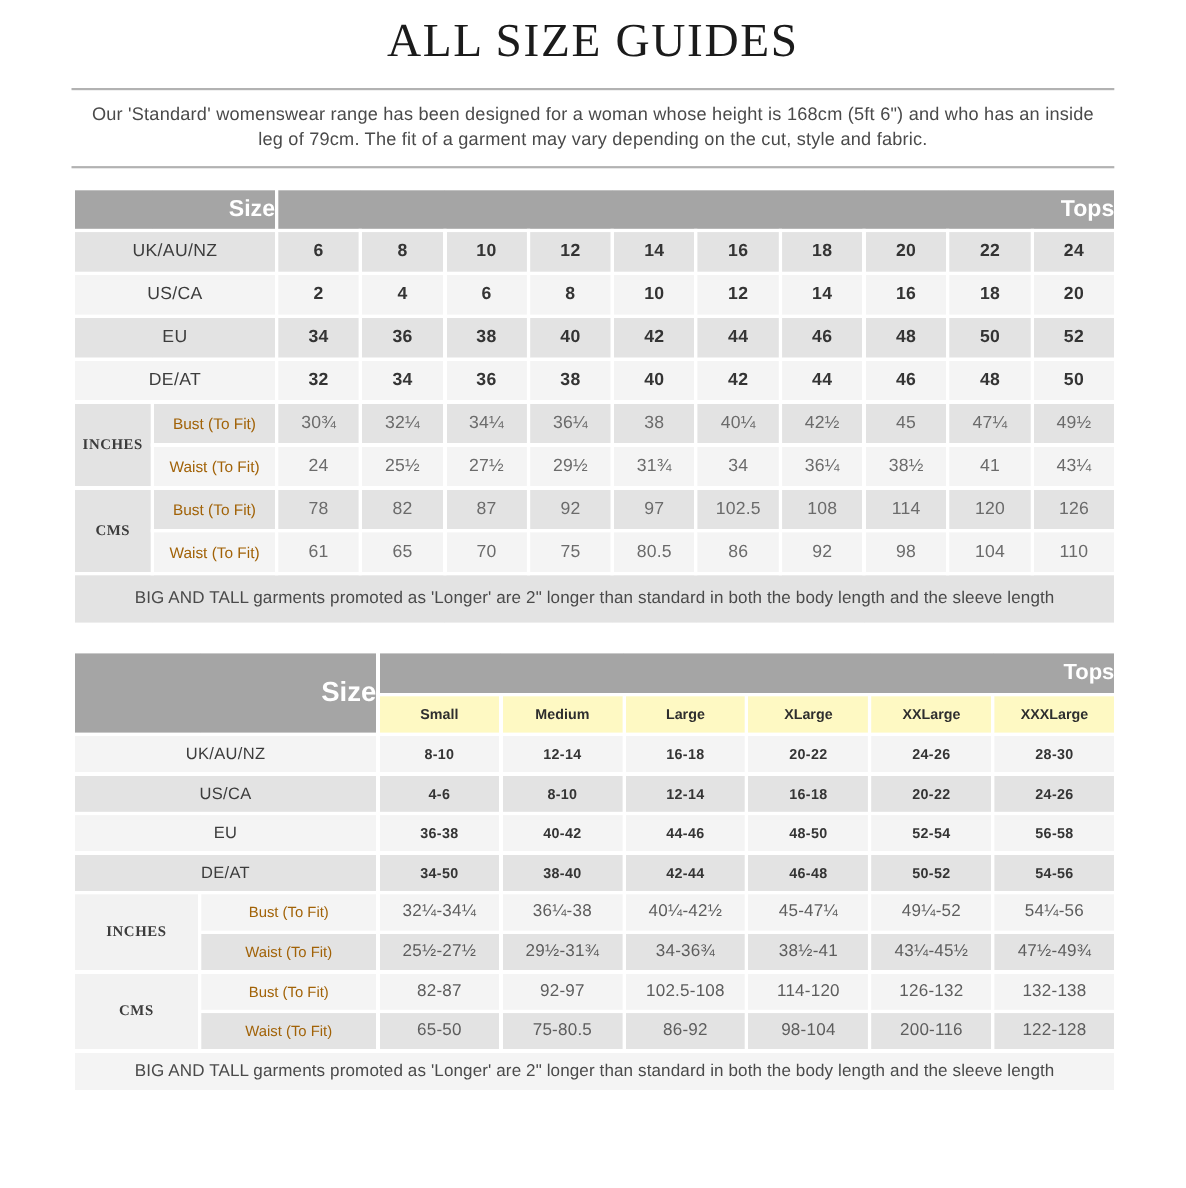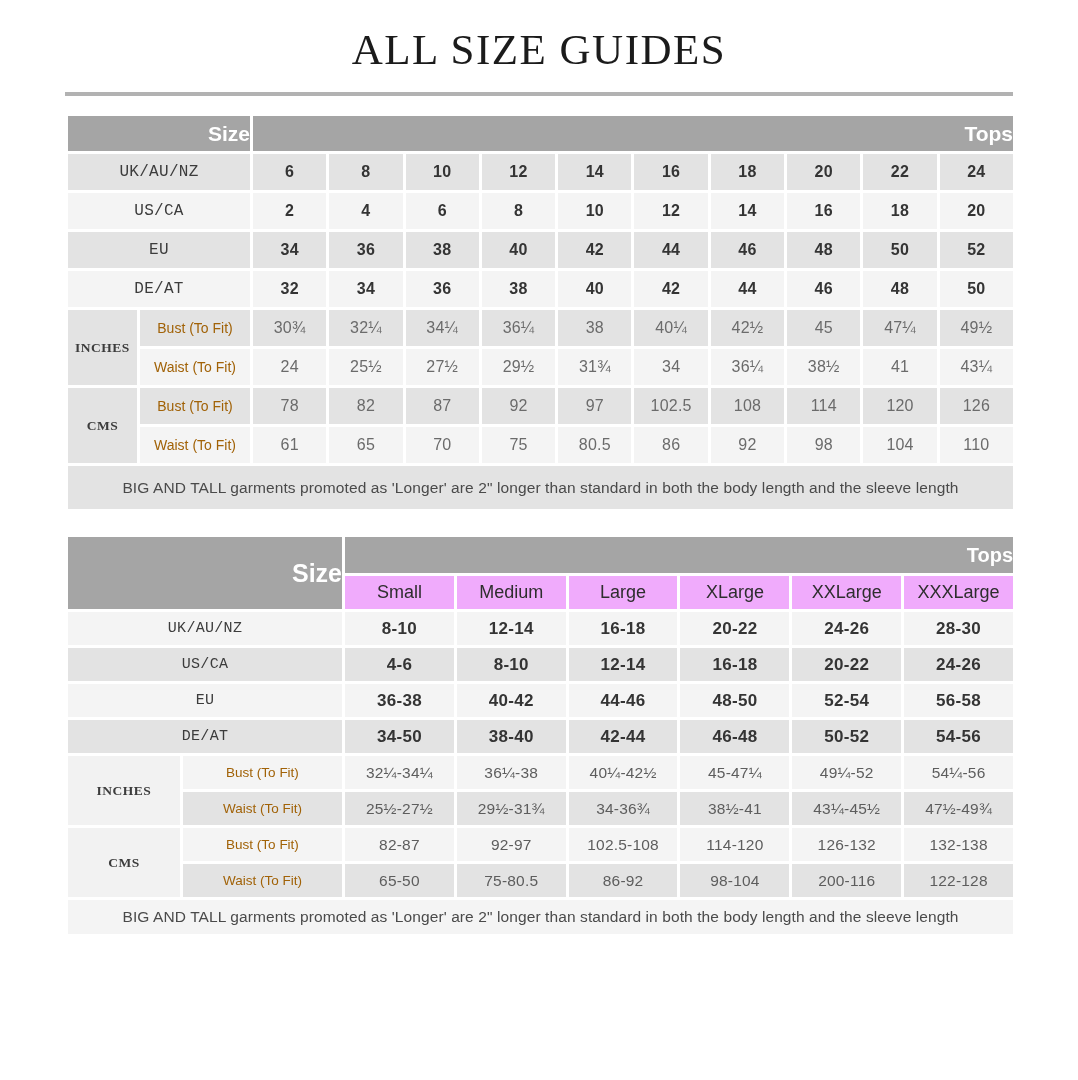--- a/index.html
+++ b/index.html
@@ -1,17 +1,17 @@
 <!DOCTYPE html>
 <html><head>
 <meta charset="utf-8">
 <style>
   html,body { margin:0; padding:0; background:#fff; }
   body { width:1078px; font-family:"Liberation Sans", sans-serif; -webkit-font-smoothing:antialiased; }
-  .page { width:1078px; padding-top:26px; }
+  .page { width:1078px; padding-top:14px; }
   .content { width:948px; margin:0 auto; }
 
   h1.title {
     font-family:"Liberation Serif", serif;
     font-weight:400;
     font-size:43px;
     letter-spacing:1.5px;
     text-align:center;
     color:#1b1b1b;
     margin:0 0 19px 0;
@@ -38,53 +38,54 @@
     white-space:nowrap;
   }
   .t1 { margin-top:17px; }
   .t2 { margin-top:22px; }
 
   
   tr.hdr th { background:#a5a5a5; color:#ffffff; font-weight:700;text-align:right; }
   .t1 tr.hdr th { height:35px; font-size:21px; }
   .t2 tr.hdr th.tops-h { height:36px; font-size:20px; }
   .t2 tr.hdr th.size-h { font-size:25px; }
-  tr.subhdr th { background:#f0abfc; color:#2e2e2e; font-weight:400; font-size:18px; height:33px; }
+  tr.subhdr th { background:#fef9c3; color:#2e2e2e; font-weight:700; font-size:13px; height:33px; }
 
   
   tr.dark td  { background:#e3e3e3; }
   tr.light td { background:#f4f4f4; }
   .t1 tr.data td { height:36px; }
   .t2 tr.data td { height:33px; }
 
   
-  .rlabel { font-size:16px; color:#3c3c3c; letter-spacing:0.3px;font-family:Liberation Mono, monospace; }
+  .rlabel { font-size:16px; color:#3c3c3c; letter-spacing:0.3px; }
   .t2 .rlabel { font-size:15px; }
   .val { font-size:16px; font-weight:700; color:#343434; letter-spacing:0.3px; }
-  .t2 .val { font-size:17px;margin-top:24px; }
+  .t2 .val { font-size:13px;margin-top:24px; }
   .glabel { font-size:13.5px; font-weight:700; color:#3c3c3c; letter-spacing:0.5px;font-family:Liberation Serif, serif; }
   .t1 td.glabel { background:#e3e3e3; }
   .t2 td.glabel { background:#f2f2f2; }
   .mlabel { font-size:14px; font-weight:400; color:#a16207; }
   .t2 .mlabel { font-size:13.5px; }
   .mval { font-size:16px; font-weight:400; color:#6b6b6b; letter-spacing:0.2px; }
   .t2 .mval { font-size:15.5px; color:#5d5d5d; }
 
   
   td.note { font-size:15.5px; letter-spacing:0.1px; }
   .t1 td.note { background:#e3e3e3; color:#4a4a4a; height:43px; }
   .t2 td.note { background:#f4f4f4; color:#4a4a4a; height:34px; }
 </style>
 </head>
 <body>
 
 <div class="page">
   <div class="content">
     <h1 class="title">ALL SIZE GUIDES</h1>
     <hr class="rule">
+    <p class="desc">Our 'Standard'  womenswear range has been designed for a woman whose height is 168cm (5ft 6") and who has an inside leg of 79cm. The fit of a garment may vary depending on the cut, style and fabric.</p>
     <hr class="rule">
 
     <table class="guide t1">
         <colgroup>
           <col style="width:72px">
           <col style="width:113px">
           <col style="width:76.3px">
           <col style="width:76.3px">
           <col style="width:76.3px">
           <col style="width:76.3px">

